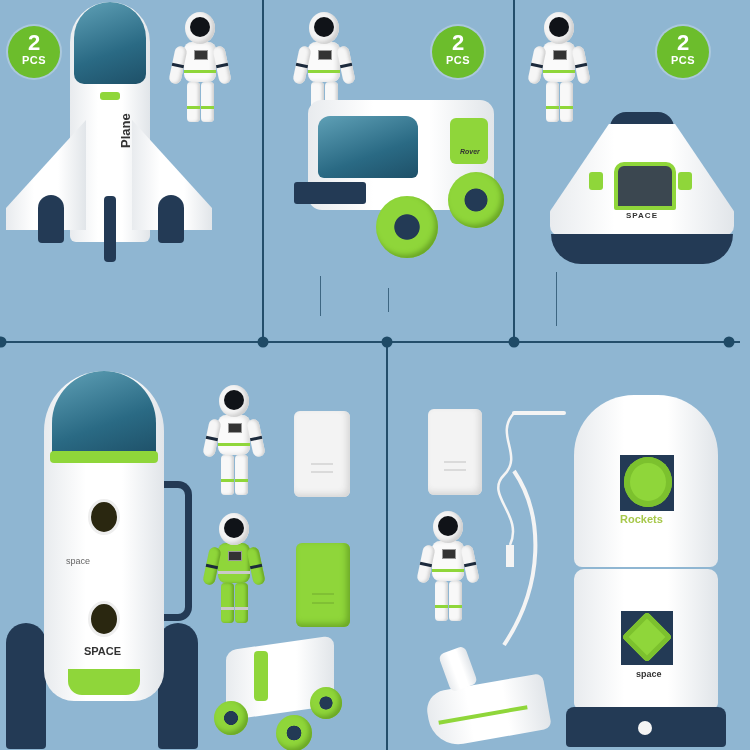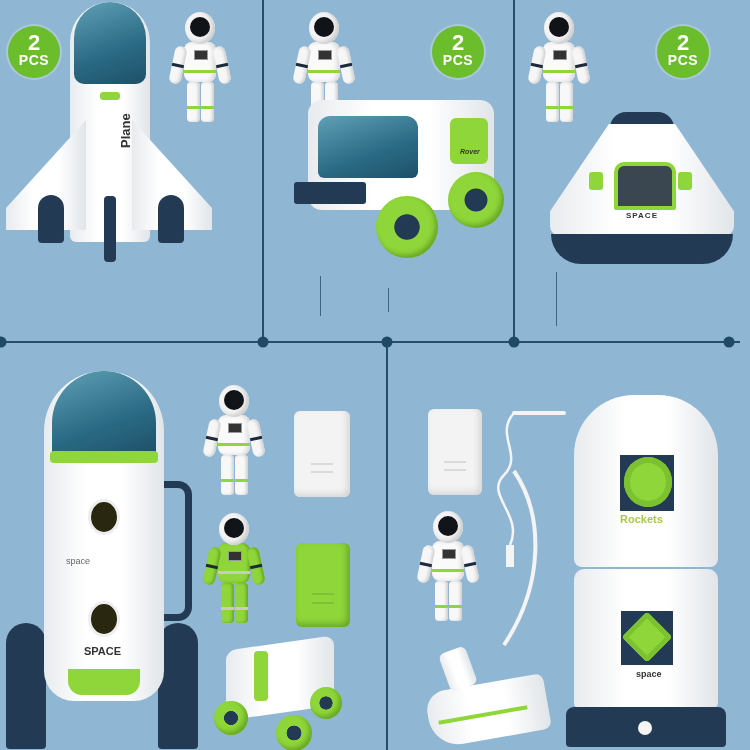--- a/index.html
+++ b/index.html
@@ -4,21 +4,21 @@
 <style>
   html,body{margin:0;padding:0;}
   body{width:750px;height:750px;overflow:hidden;background:#8fb6d2;font-family:"Liberation Sans",sans-serif;position:relative;}
   .canvas{position:absolute;left:0;top:0;width:750px;height:750px;background:#8fb6d2;}
   .hline{position:absolute;height:2px;background:#244e6b;}
   .vline{position:absolute;width:2px;background:#244e6b;}
   .dot{position:absolute;width:11px;height:11px;border-radius:50%;background:#1f4a66;transform:translate(-50%,-50%);}
   .tick{position:absolute;width:1px;background:#3d6682;}
   .badge{position:absolute;width:52px;height:52px;border-radius:50%;background:#6cbd2c;color:#fff;text-align:center;box-shadow:0 0 0 2px rgba(255,255,255,.25);}
   .badge .n{display:block;font-weight:bold;font-size:22px;line-height:22px;margin-top:6px;}
-  .badge .p{display:block;font-weight:bold;font-size:14px;line-height:12px;letter-spacing:.5px;}
+  .badge .p{display:block;font-weight:bold;font-size:11px;line-height:12px;letter-spacing:.5px;}
   
   .white{background:linear-gradient(90deg,#e8ebee 0%,#ffffff 35%,#ffffff 65%,#e1e5e9 100%);}
   .navy{background:#233a55;}
   .green{background:#8fd63a;}
   .glass{background:linear-gradient(160deg,#5fa0b6 0%,#2a6a84 60%,#1e5068 100%);}
   .abs{position:absolute;}
   .lbl{position:absolute;font-weight:bold;color:#333;white-space:nowrap;}
   
   .astro{position:absolute;width:60px;height:124px;}
   .astro .helmet{position:absolute;left:15px;top:0;width:30px;height:32px;border-radius:50%;background:#f4f4f4;box-shadow:inset -3px -2px 4px #ccc;}

